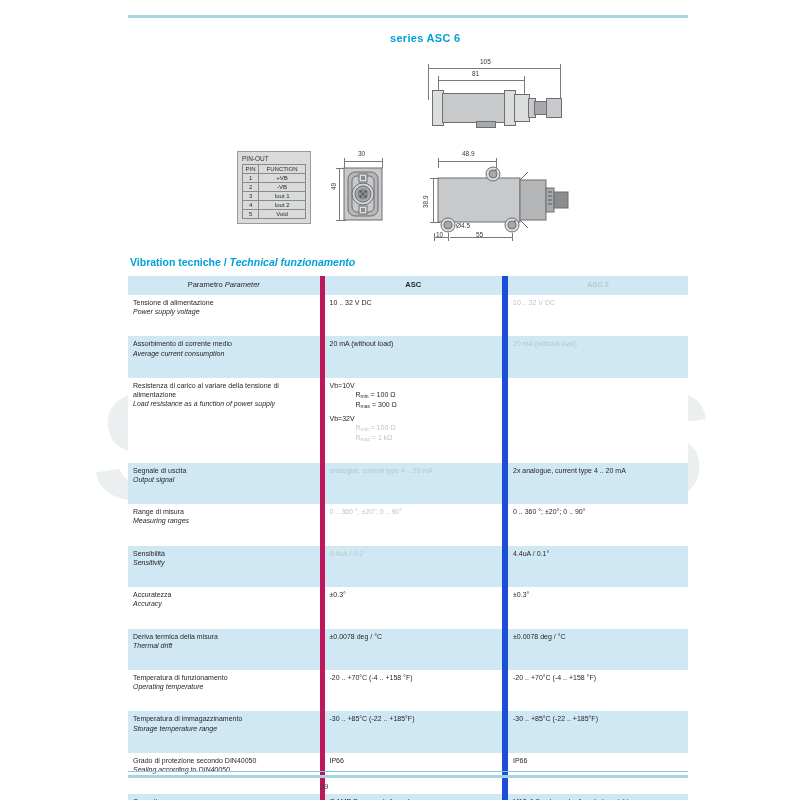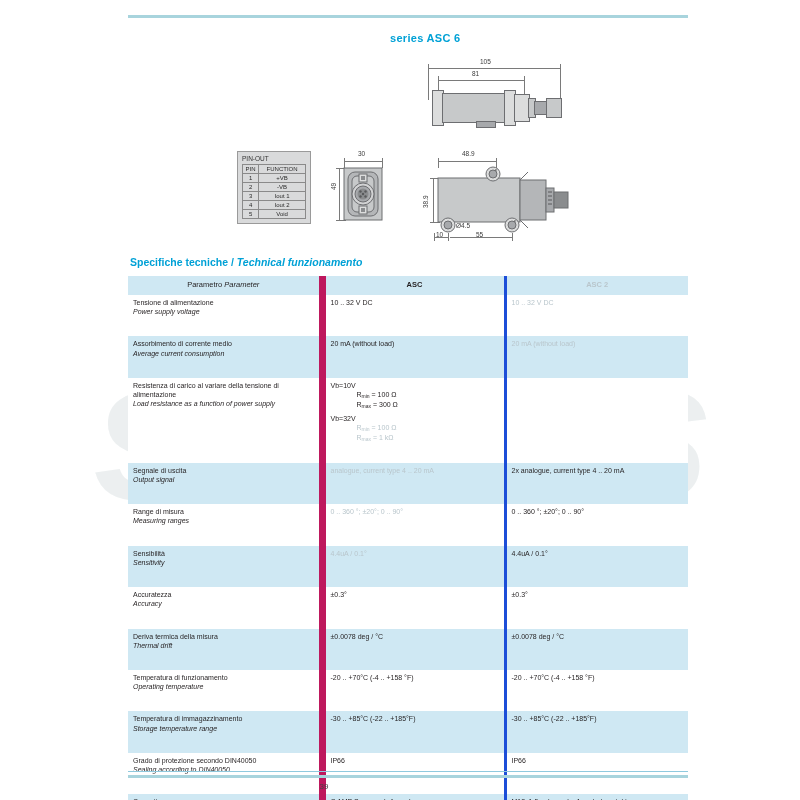--- a/index.html
+++ b/index.html
@@ -191,22 +191,22 @@
   .spec-table thead th.param {
     font-weight: normal;
     text-align: center;
   }
   .spec-table thead th.param .l1 { font-weight: normal; }
   .spec-table thead th.param .l2 { font-style: italic; }
 
   .spec-table tbody tr.alt td { background: #cfe8f3; }
   .spec-table tbody tr td { background: #ffffff; }
 
-  .spec-table td.col2, .spec-table th.col2 { border-left: 7px solid #be185d; }
-  .spec-table td.col3, .spec-table th.col3 { border-left: 3px solid #1d4ed8; }
+  .spec-table td.col2, .spec-table th.col2 { border-left: 5px solid #be185d; }
+  .spec-table td.col3, .spec-table th.col3 { border-left: 6px solid #1d4ed8; }
 
   .label-it { display: block; }
   .label-en { display: block; font-style: italic; }
 
   .faded { color: #b9c6cc; }
 
   .sub { font-size: 5px; vertical-align: -1px; }
 
   .rline { display: block; }
   .indent { padding-left: 26px; display: block; }
@@ -353,21 +353,21 @@
     <div class="dim-label" style="left:16px; top:81px;">10</div>
     <div class="dim-label" style="left:56px; top:81px;">55</div>
     <div class="dim-line dim-h" style="left:14px; top:87px; width:14px;"></div>
     <div class="dim-line dim-h" style="left:30px; top:87px; width:62px;"></div>
     <div class="tick-v" style="left:14px; top:83px; height:8px;"></div>
     <div class="tick-v" style="left:28px; top:83px; height:8px;"></div>
     <div class="tick-v" style="left:92px; top:83px; height:8px;"></div>
   </div>
 
   <div class="spec-heading">
-    <span>Specifiche tecniche</span><span> / </span><span class="it">Technical funzionamento</span>
+    <span>Vibration tecniche</span><span> / </span><span class="it">Technical funzionamento</span>
   </div>
 
   <table class="spec-table">
     <colgroup>
         <col class="c1">
         <col class="c2">
         <col class="c3">
       </colgroup>
     <thead>
       <tr>

